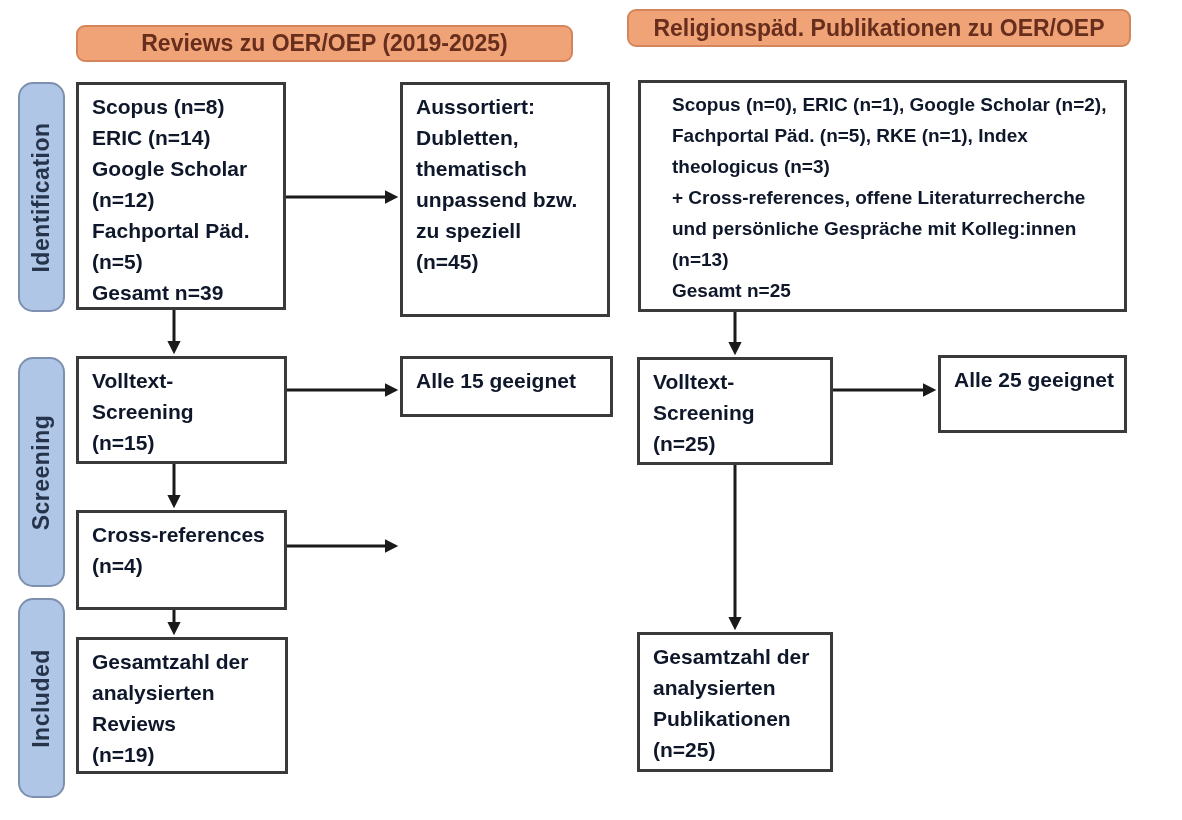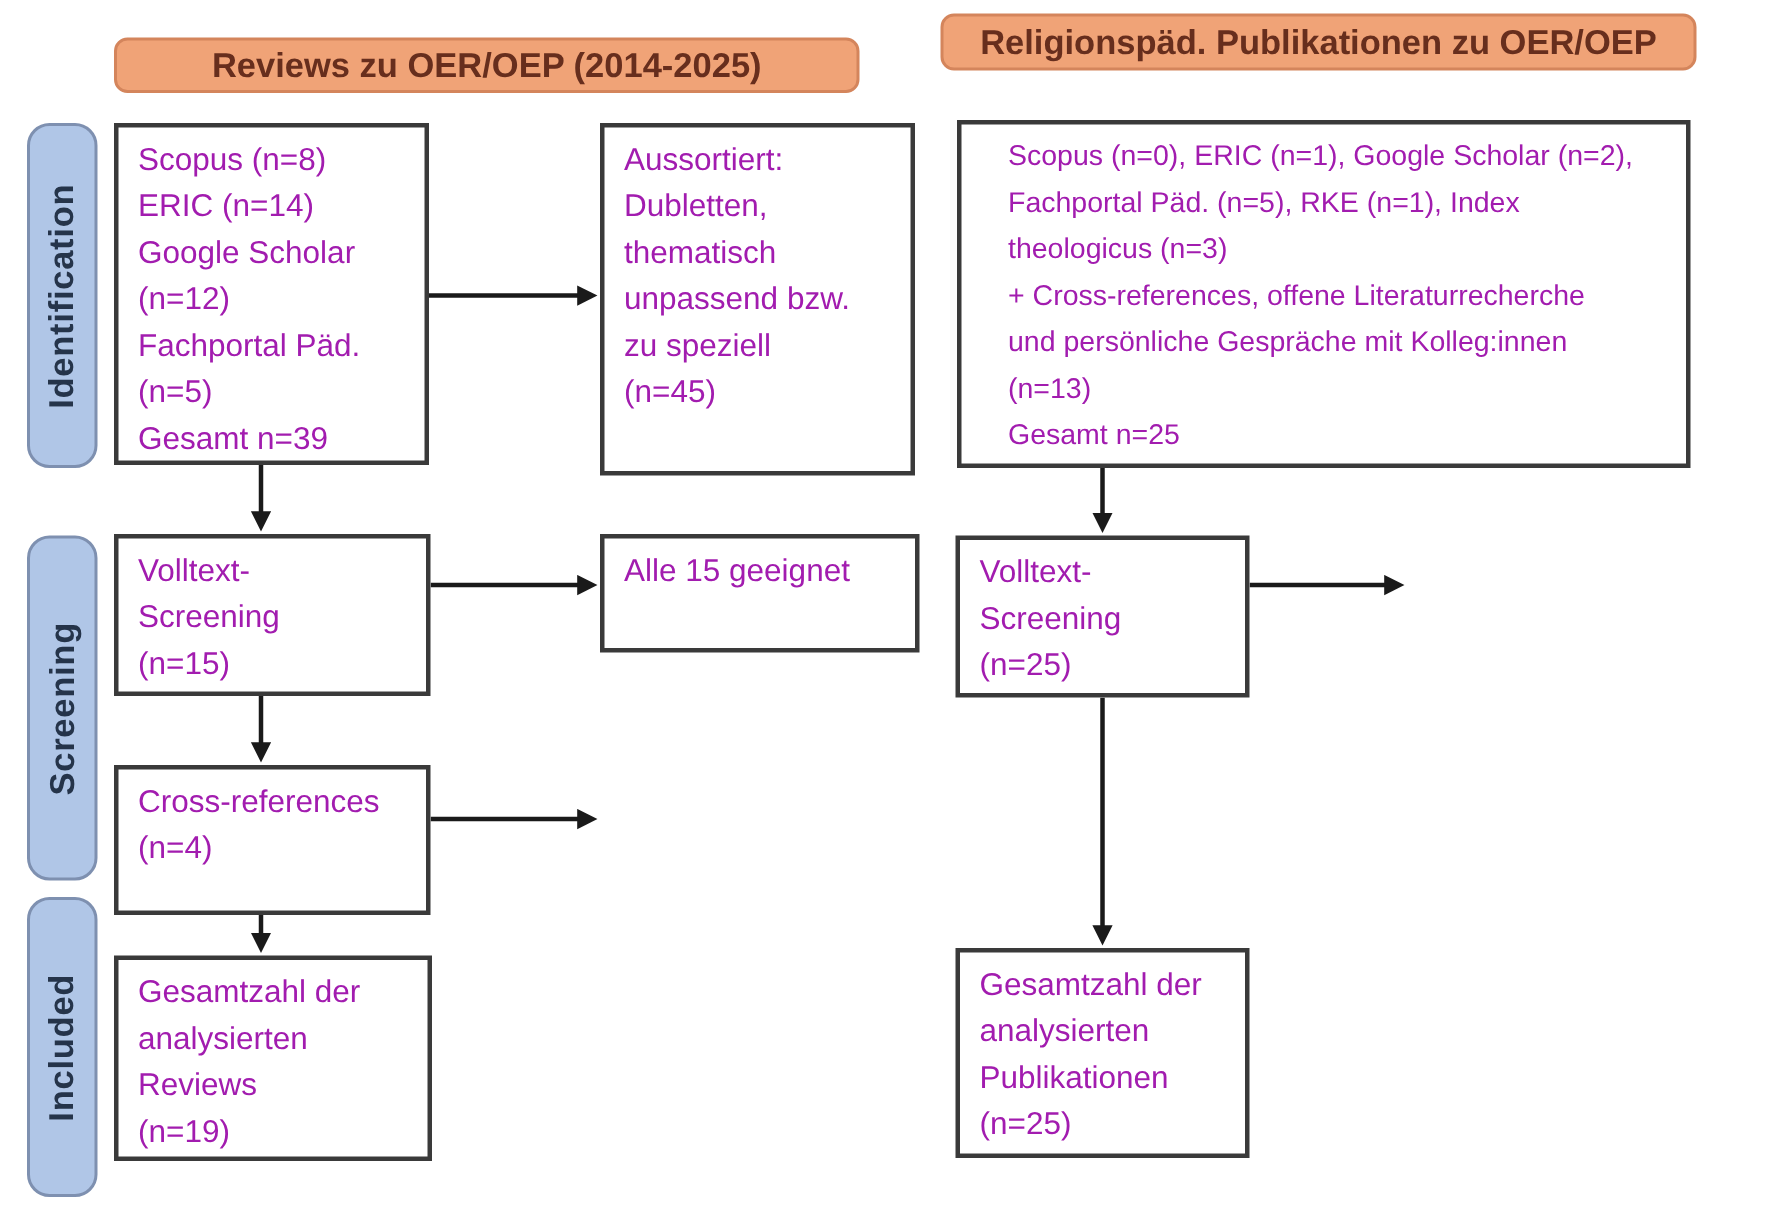--- a/index.html
+++ b/index.html
@@ -49,22 +49,22 @@
     letter-spacing: 0.5px;
   }
   .box {
     position: absolute;
     background: #ffffff;
     border: 3px solid #3A3A3A;
     box-sizing: border-box;
   }
   .box-text {
     padding: 6px 6px 6px 13px;
-    color: #a21caf;
-    font-weight: 400;
+    color: #0f172a;
+    font-weight: 700;
     font-size: 21px;
     line-height: 31px;
     white-space: pre-line;
   }
   .box-text.small {
     font-size: 19px;
     padding-left: 11px;
   }
 </style>
 </head>
@@ -83,21 +83,21 @@
     <line x1="287" y1="390" x2="386" y2="390" stroke="#1A1A1A" stroke-width="3" marker-end="url(#ah)"></line>
     <line x1="174" y1="464" x2="174" y2="496" stroke="#1A1A1A" stroke-width="3" marker-end="url(#ah)"></line>
     <line x1="287" y1="546" x2="386" y2="546" stroke="#1A1A1A" stroke-width="3" marker-end="url(#ah)"></line>
     <line x1="174" y1="586" x2="174" y2="623" stroke="#1A1A1A" stroke-width="3" marker-end="url(#ah)"></line>
     <line x1="735" y1="312" x2="735" y2="343" stroke="#1A1A1A" stroke-width="3" marker-end="url(#ah)"></line>
     <line x1="833" y1="390" x2="924" y2="390" stroke="#1A1A1A" stroke-width="3" marker-end="url(#ah)"></line>
     <line x1="735" y1="465" x2="735" y2="618" stroke="#1A1A1A" stroke-width="3" marker-end="url(#ah)"></line>
   </svg>
 
   <div class="flow-header" style="left:76px; top:25px; width:497px; height:37px;">
-    <span>Reviews zu OER/OEP (2014-2025)</span>
+    <span>Reviews zu OER/OEP (2019-2025)</span>
   </div>
   <div class="flow-header" style="left:627px; top:9px; width:504px; height:38px;">
     <span>Religionspäd. Publikationen zu OER/OEP</span>
   </div>
 
   <div class="stage" style="left:18px; top:82px; width:47px; height:230px;">
     <span class="stage-text">Identification</span>
   </div>
   <div class="stage" style="left:18px; top:357px; width:47px; height:230px;">
     <span class="stage-text">Screening</span>
@@ -121,21 +121,21 @@
 thematisch
 unpassend bzw.
 zu speziell
 (n=45)</div>
   </div>
   <div class="box" style="left:76px; top:356px; width:211px; height:108px;">
     <div class="box-text">Volltext-
 Screening
 (n=15)</div>
   </div>
-  <div class="box" style="left:400px; top:356px; width:213px; height:79px;">
+  <div class="box" style="left:400px; top:356px; width:213px; height:61px;">
     <div class="box-text">Alle 15 geeignet</div>
   </div>
   <div class="box" style="left:76px; top:510px; width:211px; height:100px;">
     <div class="box-text">Cross-references
 (n=4)</div>
   </div>
   <div class="box" style="left:76px; top:637px; width:212px; height:137px;">
     <div class="box-text">Gesamtzahl der
 analysierten
 Reviews
@@ -149,20 +149,23 @@
 + Cross-references, offene Literaturrecherche
 und persönliche Gespräche mit Kolleg:innen
 (n=13)
 Gesamt n=25</div>
   </div>
   <div class="box" style="left:637px; top:357px; width:196px; height:108px;">
     <div class="box-text">Volltext-
 Screening
 (n=25)</div>
   </div>
+  <div class="box" style="left:938px; top:355px; width:189px; height:78px;">
+    <div class="box-text">Alle 25 geeignet</div>
+  </div>
   <div class="box" style="left:637px; top:632px; width:196px; height:140px;">
     <div class="box-text">Gesamtzahl der
 analysierten
 Publikationen
 (n=25)</div>
   </div>
 
 </div>
 
 </body></html>

